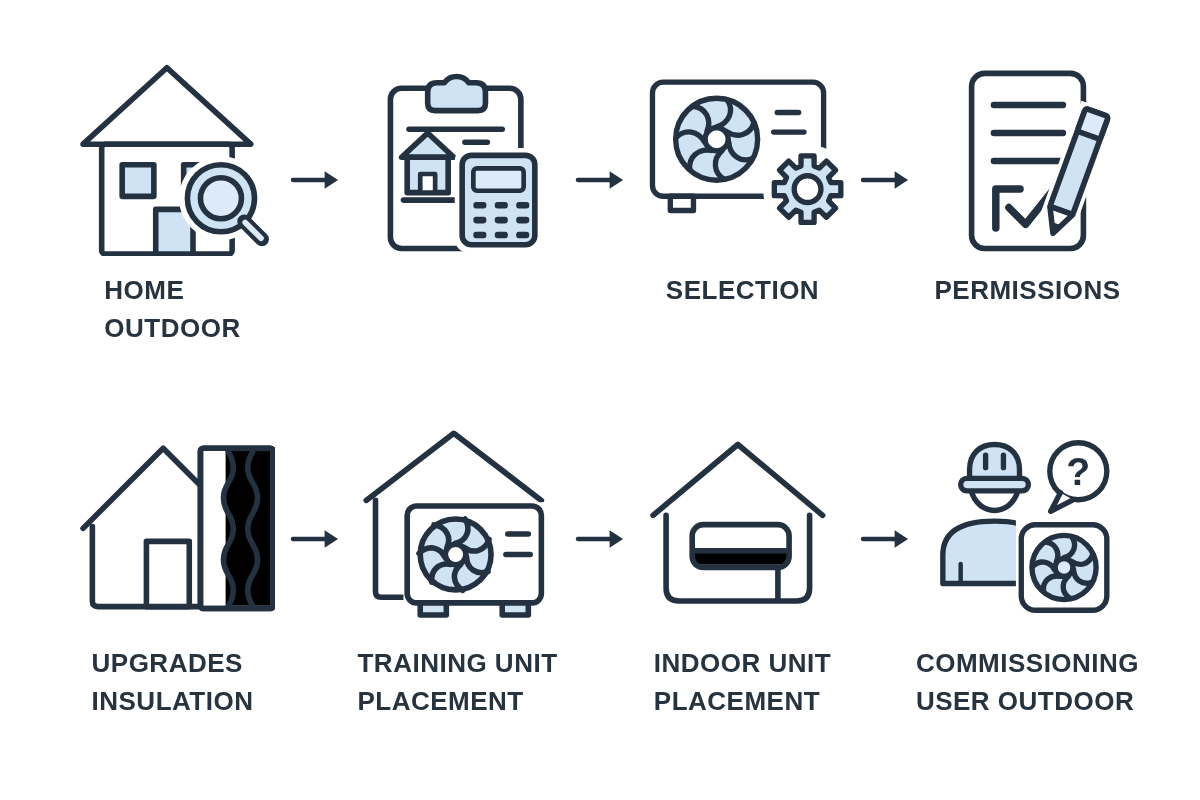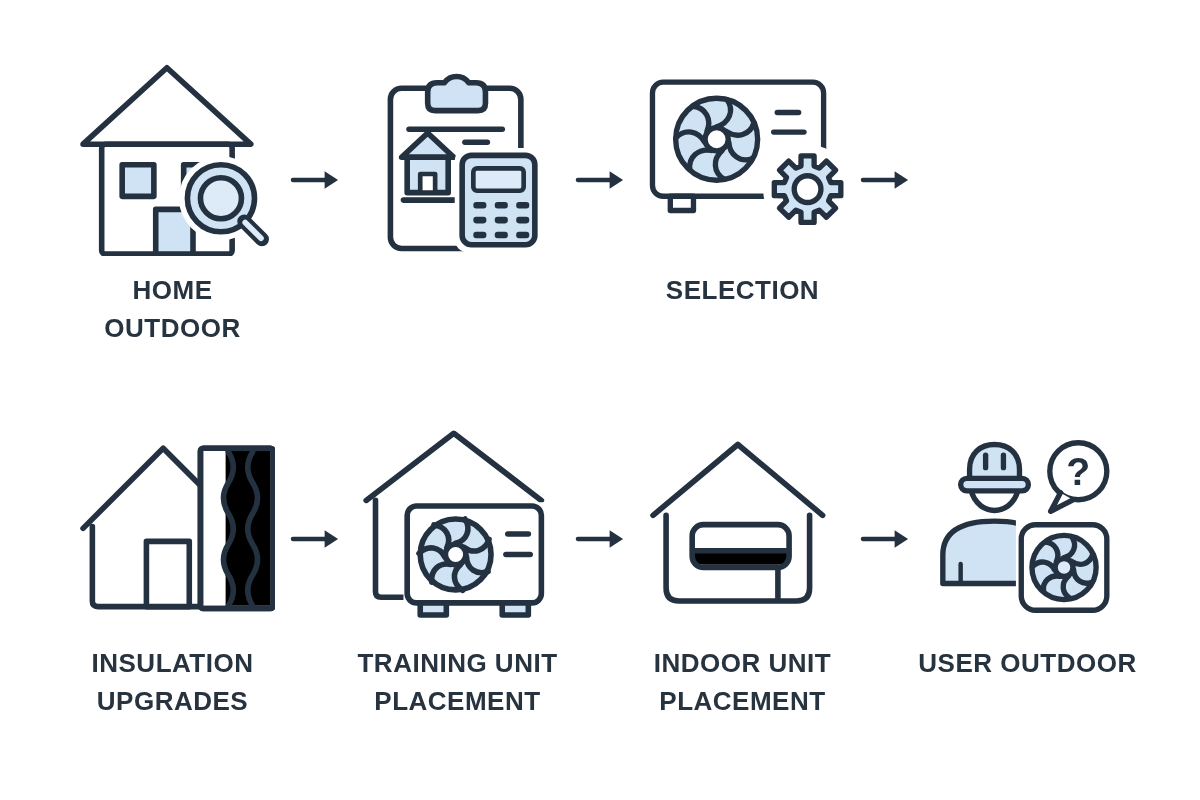--- a/index.html
+++ b/index.html
@@ -11,21 +11,21 @@
   }
   html,body{margin:0;padding:0;background:var(--bg);}
   body{width:1200px;height:800px;overflow:hidden;font-family:"Liberation Sans",sans-serif;}
   .canvas{position:relative;width:1200px;height:800px;background:var(--bg);}
   .row{display:flex;padding:0 55px;}
   .row1{padding-top:46px;}
   .row2{padding-top:72px;}
   .step{width:235px;display:flex;flex-direction:column;align-items:center;}
   .icon-box{height:215px;display:flex;align-items:center;justify-content:center;}
   .icon-box svg{width:205px;height:205px;}
-  .label{margin-top:10px;text-align:center;font-weight:700;font-size:26px;line-height:38px;
+  .label{margin-top:10px;font-weight:700;font-size:26px;line-height:38px;
          letter-spacing:0.5px;color:var(--text);white-space:nowrap;}
   .arrow-cell{width:50px;height:215px;display:flex;align-items:center;justify-content:center;
               box-sizing:border-box;}
   .row1 .arrow-cell{padding-top:52px;}
   .row2 .arrow-cell{padding-top:24px;}
   
   .o{fill:none;stroke:var(--ink);stroke-width:6;stroke-linecap:round;stroke-linejoin:round;}
   .w{fill:#ffffff;stroke:var(--ink);stroke-width:6;stroke-linecap:round;stroke-linejoin:round;}
   .b{fill:var(--blue);stroke:var(--ink);stroke-width:6;stroke-linecap:round;stroke-linejoin:round;}
   .l{fill:var(--blue2);stroke:var(--ink);stroke-width:6;stroke-linecap:round;stroke-linejoin:round;}
@@ -136,41 +136,64 @@
       </div>
     </div>
 
     <div class="arrow-cell">
       <svg width="52" height="26" viewBox="0 0 52 26">
         <line class="dl" x1="3" y1="13" x2="38" y2="13" style="stroke-width:4.5px"></line>
         <path class="d" d="M36,4 L50,13 L36,22 Z"></path>
       </svg>
     </div>
 
+    <div class="step">
+      <div class="icon-box">
+        <svg viewBox="0 0 220 220">
+          <rect class="w" x="50" y="24" width="120" height="188" rx="14"></rect>
+          <line class="dl" x1="74" y1="58" x2="148" y2="58" style="stroke-width:7px"></line>
+          <line class="dl" x1="74" y1="88" x2="148" y2="88" style="stroke-width:7px"></line>
+          <line class="dl" x1="74" y1="118" x2="148" y2="118" style="stroke-width:7px"></line>
+          <path class="o" d="M102,148 L76,148 L76,190" style="stroke-width:8px"></path>
+          <path class="o" d="M90,168 L108,186 L140,146" style="stroke-width:8px"></path>
+          <g transform="translate(162,128) rotate(20)">
+            <rect class="hw" x="-20" y="-72" width="40" height="150"></rect>
+            <rect class="b" x="-13" y="-66" width="26" height="112" rx="3"></rect>
+            <rect class="l" x="-13" y="-66" width="26" height="26" rx="3"></rect>
+            <path class="w" d="M-13,46 L0,72 L13,46 Z"></path>
+            <path class="d" d="M-4.5,61 L0,72 L4.5,61 Z"></path>
+          </g>
+        </svg>
+      </div>
+      <div class="label">
+        <div>PERMISSIONS</div>
+        <div></div>
+      </div>
+    </div>
 
   </div>
 
   <div class="row row2">
 
     <div class="step">
       <div class="icon-box">
         <svg viewBox="0 0 220 220">
           <path class="o" d="M14,112 L100,26 L140,66"></path>
           <path class="o" d="M24,110 V190 Q24,196 30,196 H140"></path>
           <rect class="w" x="82" y="126" width="46" height="70"></rect>
           <rect class="w" x="140" y="26" width="78" height="172" rx="3"></rect>
           <rect class="bn" x="167" y="29" width="48" height="166"></rect>
           <path class="o" d="M170,30 C177,41 177,52 170,63 C163,74 163,85 170,96 C177,107 177,118 170,129 C163,140 163,151 170,162 C177,173 177,184 170,195"></path>
           <path class="o" d="M196,30 C189,41 189,52 196,63 C203,74 203,85 196,96 C189,107 189,118 196,129 C203,140 203,151 196,162 C189,173 189,184 196,195"></path>
           <rect class="o" x="140" y="26" width="78" height="172" rx="3"></rect>
         </svg>
       </div>
       <div class="label">
+        <div>UPGRADES</div>
         <div>INSULATION</div>
-        <div>UPGRADES</div>
       </div>
     </div>
 
     <div class="arrow-cell">
       <svg width="52" height="26" viewBox="0 0 52 26">
         <line class="dl" x1="3" y1="13" x2="38" y2="13" style="stroke-width:4.5px"></line>
         <path class="d" d="M36,4 L50,13 L36,22 Z"></path>
       </svg>
     </div>
 
@@ -257,18 +280,19 @@
             <path class="o" d="M0,-11 C11,-14 15,-25 9,-34" transform="rotate(103)"></path>
             <path class="o" d="M0,-11 C11,-14 15,-25 9,-34" transform="rotate(154)"></path>
             <path class="o" d="M0,-11 C11,-14 15,-25 9,-34" transform="rotate(206)"></path>
             <path class="o" d="M0,-11 C11,-14 15,-25 9,-34" transform="rotate(257)"></path>
             <path class="o" d="M0,-11 C11,-14 15,-25 9,-34" transform="rotate(309)"></path>
           </g>
           <circle class="l" cx="156" cy="156" r="10"></circle>
         </svg>
       </div>
       <div class="label">
+        <div>COMMISSIONING</div>
         <div>USER OUTDOOR</div>
       </div>
     </div>
 
   </div>
 </div>
 
 </body></html>

